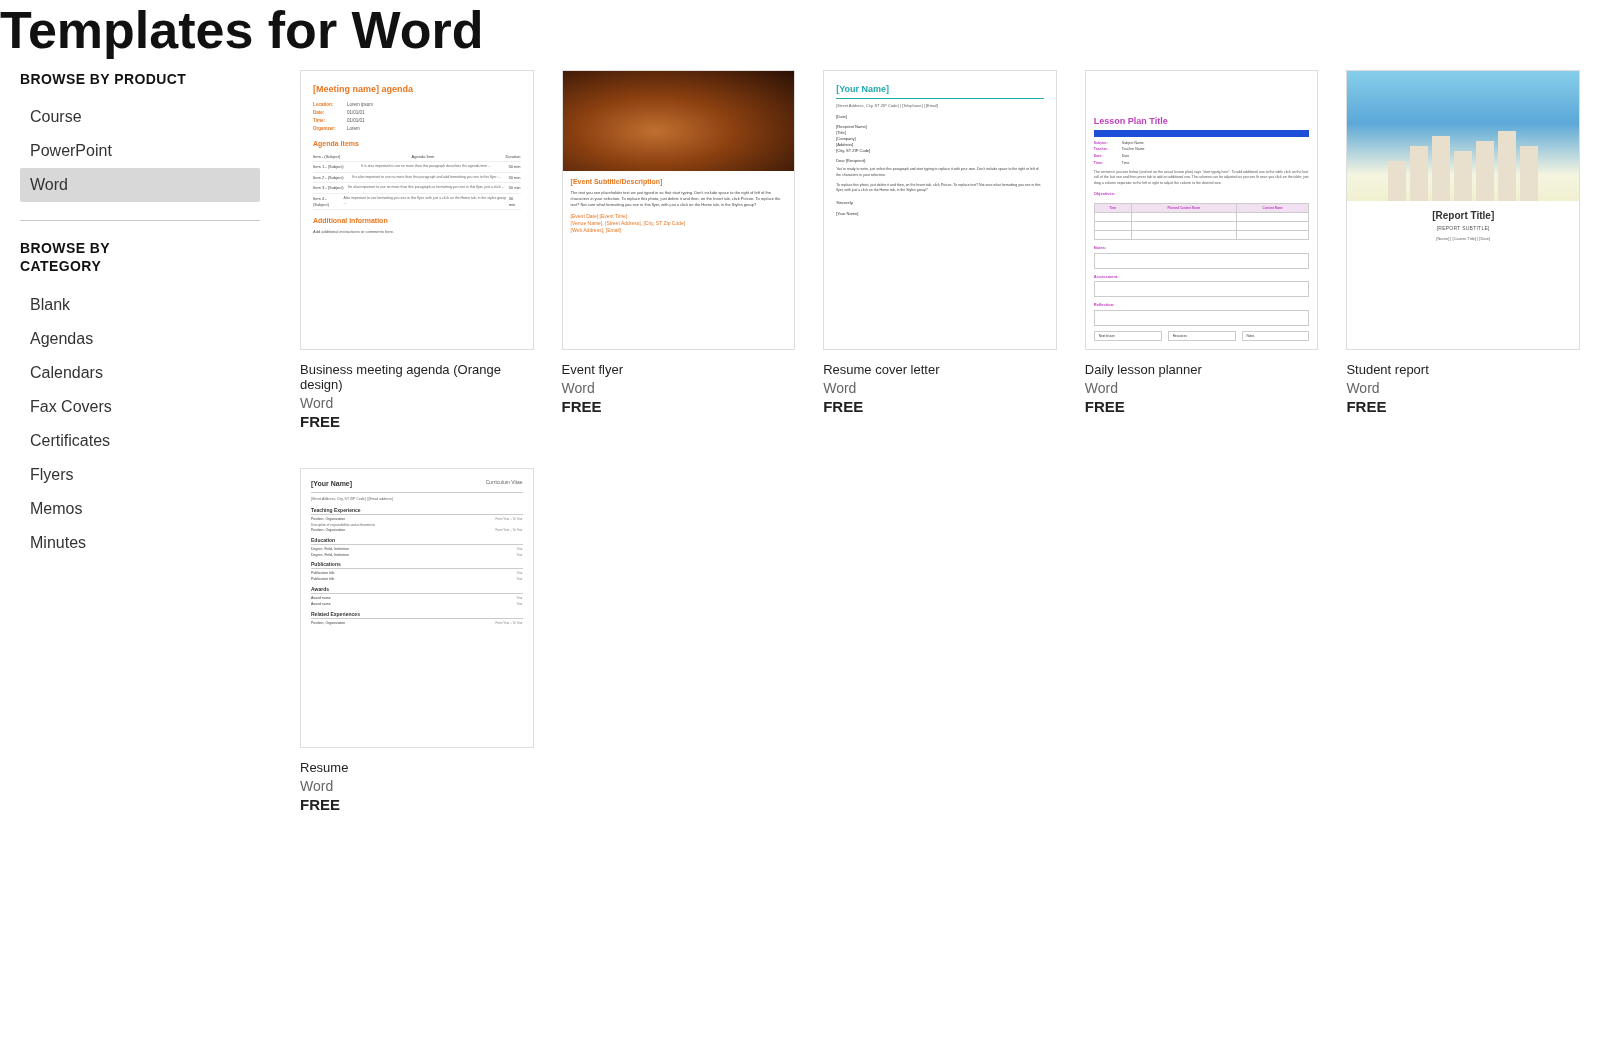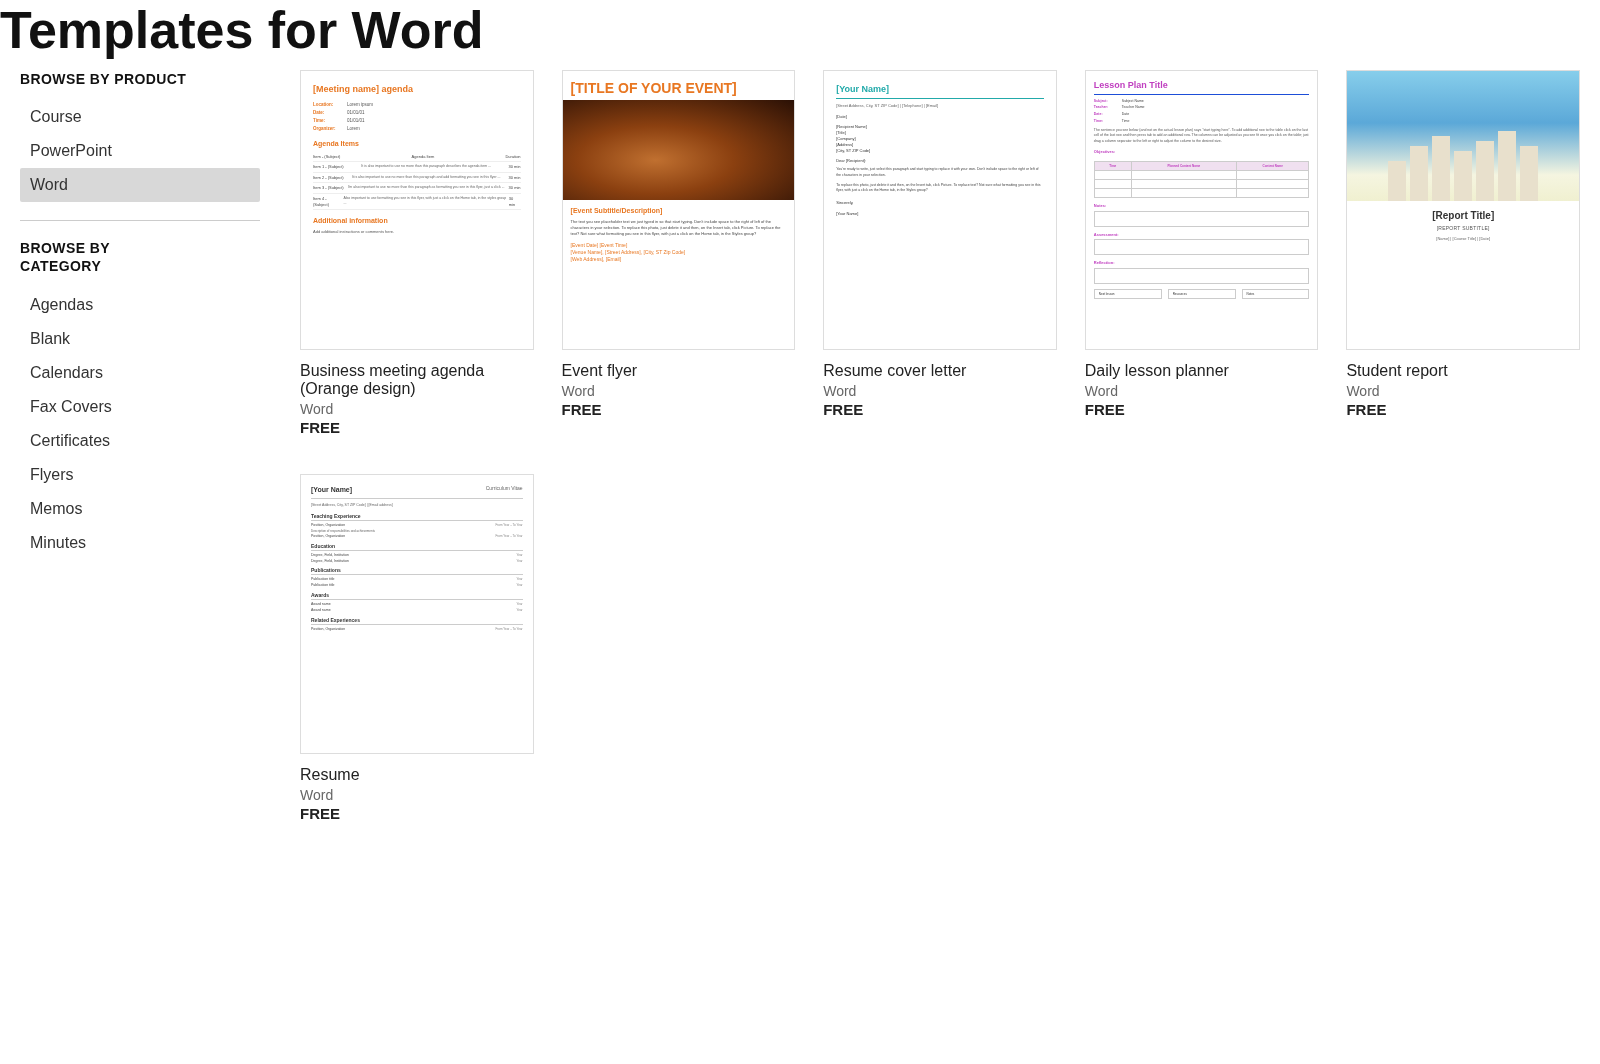--- a/index.html
+++ b/index.html
@@ -186,22 +186,23 @@
 
     
     .tmpl-lesson {
       padding: 8px;
     }
     .tmpl-lesson .lp-title {
       color: #c040c0;
       font-size: 9px;
       font-weight: bold;
       margin-bottom: 4px;
-      border-bottom: 1px solid #1d4ed8;
+      border-bottom: 7px solid #1d4ed8;
       padding-bottom: 2px;
+      margin-top: 36px;
     }
     .tmpl-lesson .lp-row {
       display: flex;
       gap: 3px;
       margin-bottom: 2px;
       font-size: 3.5px;
     }
     .tmpl-lesson .lp-label { color: #c040c0; font-weight: bold; width: 25px; }
     .tmpl-lesson .lp-val { color: #444; }
     .tmpl-lesson .lp-table {
@@ -289,21 +290,21 @@
       justify-content: space-between;
       font-size: 3.5px;
       color: #444;
       margin-bottom: 1px;
     }
     .tmpl-resume .rv-left { flex: 1; }
     .tmpl-resume .rv-right { color: #888; font-size: 3px; }
 
     .template-info { padding: 2px 0; }
     .template-name {
-      font-size: 16px;
+      font-size: 13px;
       color: #222;
       margin-bottom: 3px;
       font-weight: 400;
     }
     .template-product {
       font-size: 14px;
       color: #666;
       margin-bottom: 2px;
     }
     .template-price {
@@ -327,22 +328,22 @@
     <a class="sidebar-item">Course</a>
     <a class="sidebar-item">PowerPoint</a>
     <a class="sidebar-item active">Word</a>
 
     <hr class="sidebar-divider">
 
     <div class="sidebar-section-title">
       BROWSE BY<br>CATEGORY
     </div>
 
+    <a class="sidebar-item">Blank</a>
     <a class="sidebar-item">Agendas</a>
-    <a class="sidebar-item">Blank</a>
     <a class="sidebar-item">Calendars</a>
     <a class="sidebar-item">Fax Covers</a>
     <a class="sidebar-item">Certificates</a>
     <a class="sidebar-item">Flyers</a>
     <a class="sidebar-item">Memos</a>
     <a class="sidebar-item">Minutes</a>
   </aside>
 
   <main class="main-content">
     <div class="template-grid">
@@ -400,21 +401,20 @@
         <div class="template-info">
           <div class="template-name">Business meeting agenda (Orange design)</div>
           <div class="template-product">Word</div>
           <div class="template-price">FREE</div>
         </div>
       </div>
 
       <div class="template-card">
         <div class="template-thumbnail">
           <div class="template-thumbnail-inner tmpl-event" style="padding:0;">
-            <div class="event-title">[TITLE OF YOUR EVENT]</div>
             <div class="event-img">
               <div class="event-img-inner"></div>
             </div>
             <div class="event-subtitle">[Event Subtitle/Description]</div>
             <div class="event-desc">
               The text you see placeholder text we just typed in so that start typing. Don't include space to the right of left of the characters in your selection. To replace this photo, just delete it and then, on the Insert tab, click Picture. To replace the text? Not sure what formatting you see in this flyer, with just a click on the Home tab, in the Styles group?
             </div>
             <div class="event-footer">
               <div>[Event Date] [Event Time]</div>
               <div>[Venue Name], [Street Address], [City, ST Zip Code]</div>

